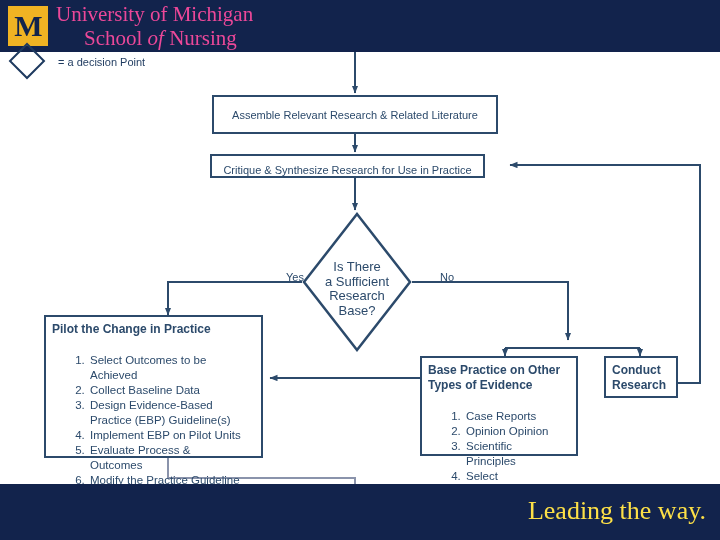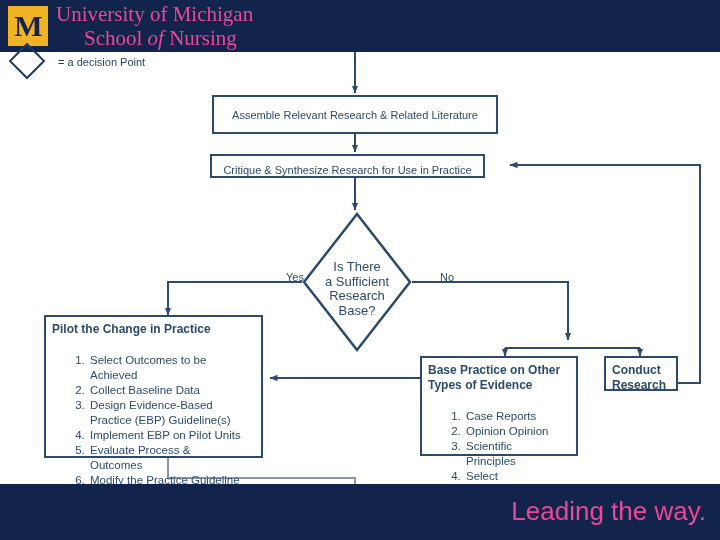--- a/index.html
+++ b/index.html
@@ -32,22 +32,22 @@
   .logo-text .line1{font-size:21px;line-height:24px;white-space:nowrap;}
   .logo-text .line2{font-size:21px;line-height:24px;white-space:nowrap;margin-left:28px;}
   .logo-text .ital{font-style:italic;}
 
   
   .footer{
     position:absolute;left:0;top:484px;width:720px;height:56px;
     background:#12234c;
   }
   .footer-tag{
-    position:absolute;right:14px;top:12px;color:#ec4899;
-    font-size:26px;line-height:30px;font-family:Liberation Sans, sans-serif;
+    position:absolute;right:14px;top:12px;color:#fde047;
+    font-size:26px;line-height:30px;font-family:Liberation Serif, serif;
     white-space:nowrap;
   }
 
   
   .legend{position:absolute;left:14px;top:48px;width:220px;height:34px;}
   .legend-diamond{
     position:absolute;left:0;top:0;width:22px;height:22px;
     border:2px solid #1e3a5f;transform:rotate(45deg);background:transparent;
   }
   .legend-label{
@@ -190,21 +190,21 @@
       <div class="bhead">Types of Evidence</div>
       <ol>
         <li>Case Reports</li>
         <li>Opinion Opinion</li>
         <li>Scientific Principles</li>
         <li>Select</li>
       </ol>
     </div>
   </div>
 
-  <div class="fbox" style="left:604px;top:356px;width:74px;height:35px;">
+  <div class="fbox" style="left:604px;top:356px;width:74px;height:42px;">
     <div class="pad">
       <div class="bhead">Conduct</div>
       <div class="bhead">Research</div>
     </div>
   </div>
 
   <div class="footer">
     <div class="footer-tag">Leading the way.</div>
   </div>
 

